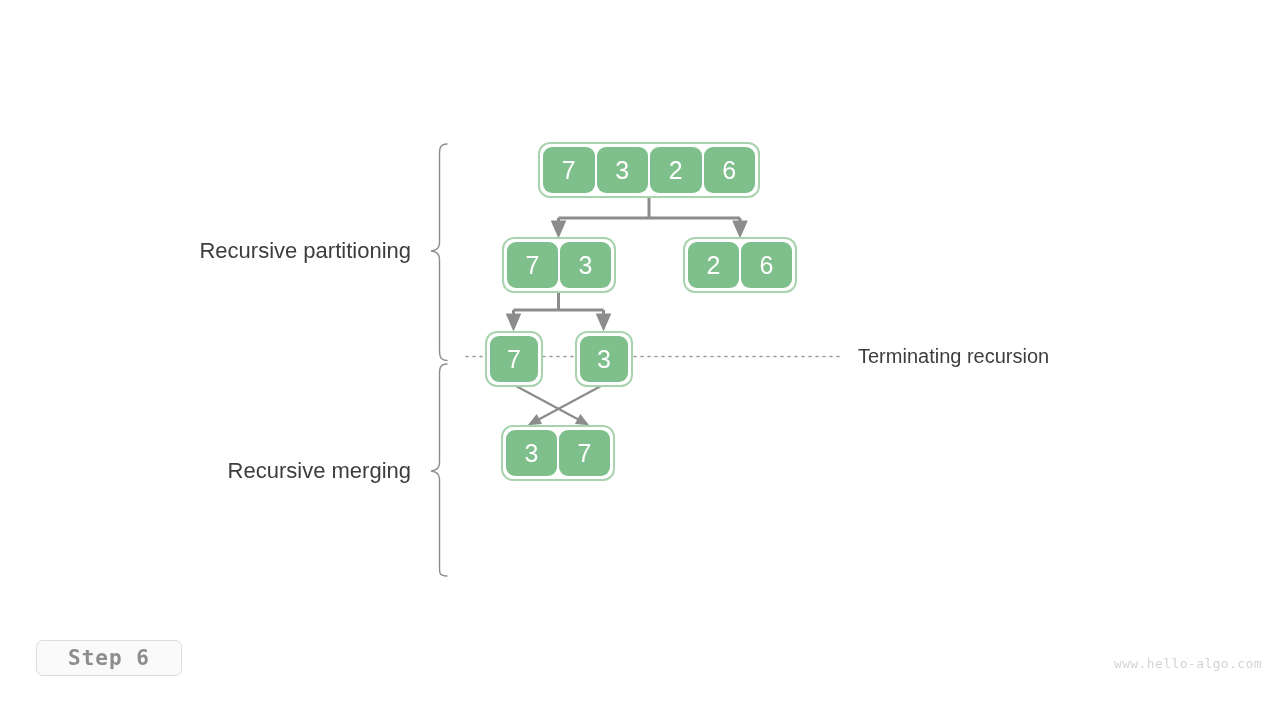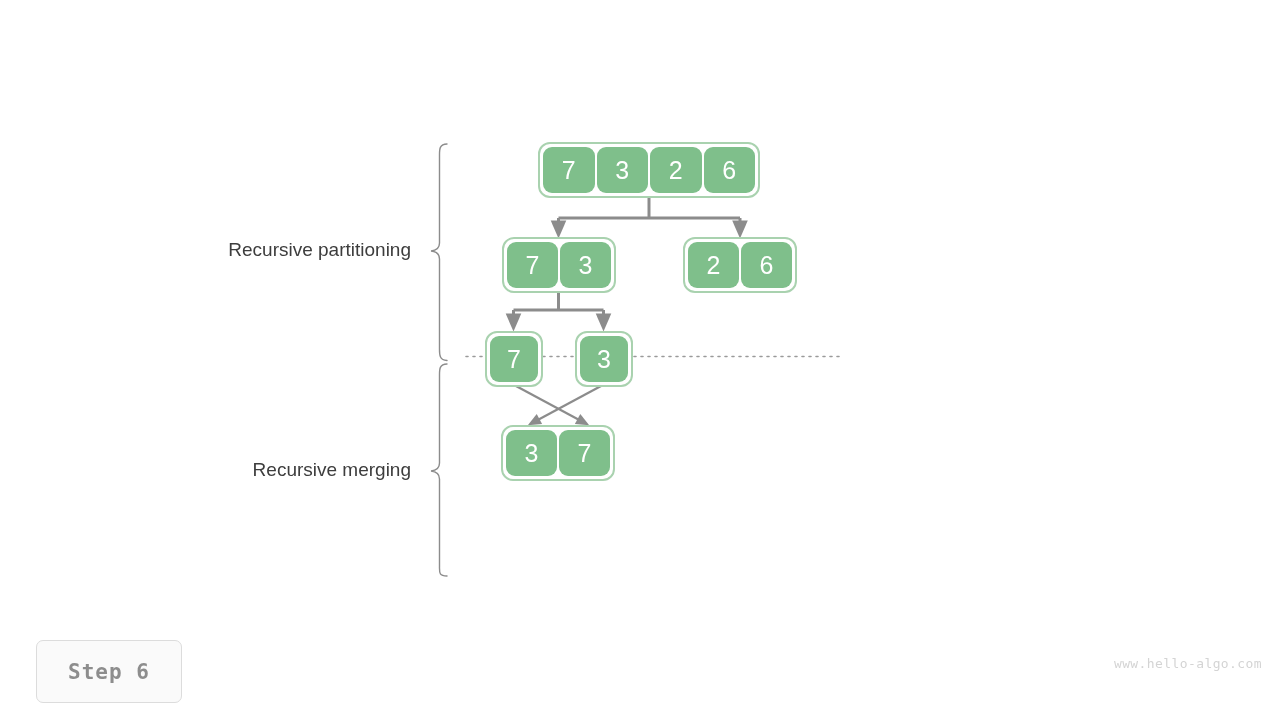--- a/index.html
+++ b/index.html
@@ -58,42 +58,42 @@
     font-size: 25px;
     font-weight: 400;
     line-height: 1;
     letter-spacing: 0.2px;
   }
 
   
   .side-label {
     position: absolute;
     color: #3d3d3d;
-    font-size: 19px;
+    font-size: 22px;
     font-family: "Liberation Sans", sans-serif;
     white-space: nowrap;
     text-align: right;
     line-height: 1;
   }
   .right-label {
     position: absolute;
     color: #3d3d3d;
     font-size: 20px;
     font-family: "Liberation Sans", sans-serif;
     white-space: nowrap;
     line-height: 1;
   }
 
   
   #step-badge {
     position: absolute;
     left: 36px;
     top: 640px;
     width: 146px;
-    height: 63px;
+    height: 36px;
     box-sizing: border-box;
     border: 1px solid #dcdcdc;
     border-radius: 7px;
     background: #fafafa;
     display: flex;
     align-items: center;
     justify-content: center;
     color: #8d8d8d;
     font-family: "DejaVu Sans Mono", monospace;
     font-size: 21px;
@@ -194,18 +194,19 @@
 
   <div class="array" style="left:501px; top:425px; width:114px; height:56px;">
     <div class="cell" style="width:52px;">3</div>
     <div class="cell" style="width:52px;">7</div>
   </div>
 
   <div class="side-label" style="right:869px; top:240px;">Recursive partitioning</div>
 
   <div class="side-label" style="right:869px; top:460px;">Recursive merging</div>
 
+  <div class="right-label" style="left:858px; top:346px;">Terminating recursion</div>
 
   <div id="step-badge">Step 6</div>
 
   <div id="watermark">www.hello-algo.com</div>
 
 </div>
 
 </body></html>

